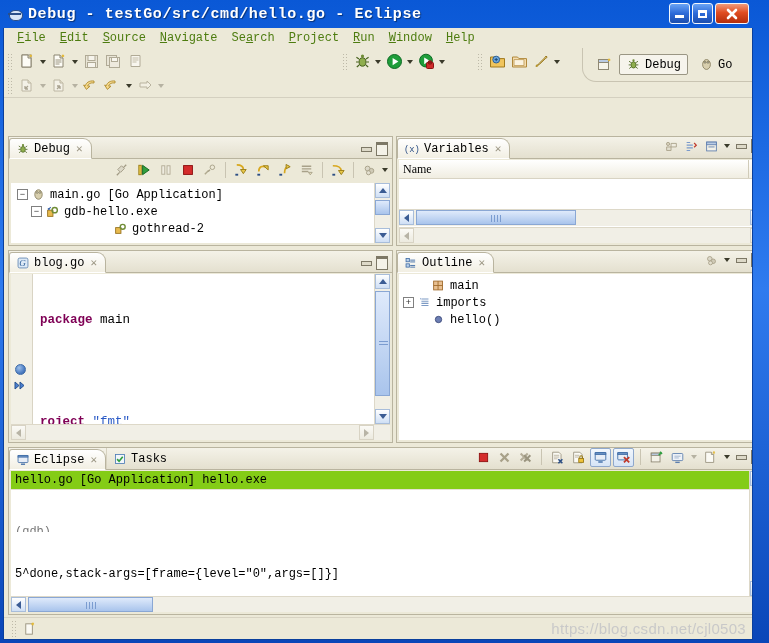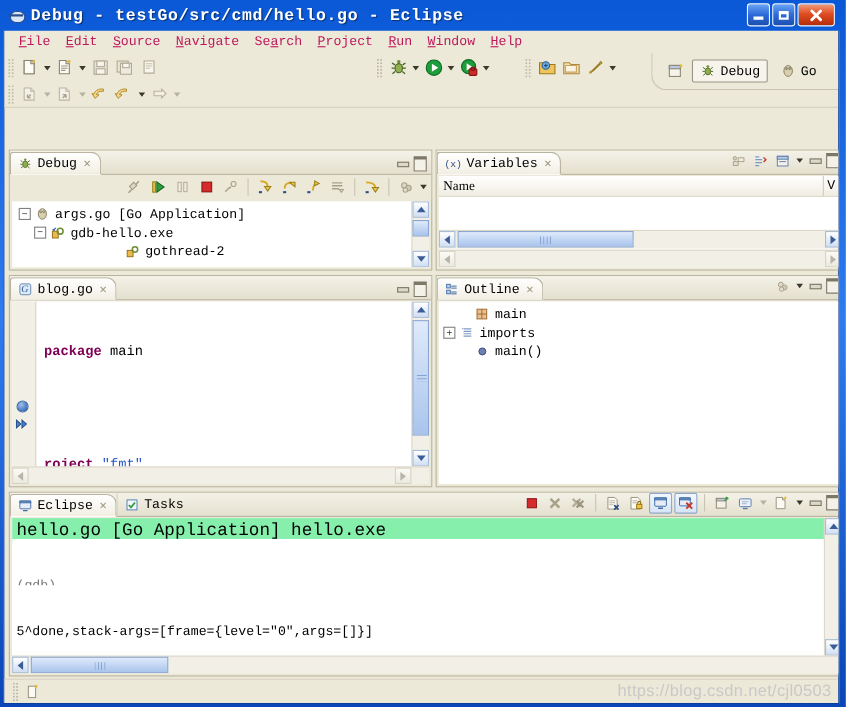--- a/index.html
+++ b/index.html
@@ -13,21 +13,21 @@
     font-size: 12px;
     overflow: hidden;
     position: relative;
   }
 
   
   #window {
     position: absolute; left: 0; top: 0;
     width: 769px; height: 643px;
     background: linear-gradient(to bottom, #0a58d6 0%, #2f7bef 45%, #0a46b8 100%);
-    padding: 0 6px 3px 3px;
+    padding: 0 16px 3px 3px;
   }
 
   
   #titlebar {
     height: 28px;
     display: flex; align-items: center;
     padding-left: 4px;
     position: relative;
   }
   #titlebar .app-icon {
@@ -93,21 +93,21 @@
   #menubar {
     height: 20px;
     background: #ece9d8;
     display: flex; align-items: center;
     padding-left: 6px;
     font-family: "Liberation Mono", monospace;
     font-size: 12px;
   }
   #menubar .mi {
     padding: 1px 7px;
-    color: #be185d;
+    color: #4d7c0f;
     cursor: default;
     white-space: nowrap;
   }
   #menubar .mi u { text-decoration: underline; }
 
   
   #toolbar {
     height: 50px;
     background: #ece9d8;
     position: relative;
@@ -319,23 +319,23 @@
   }
   .ipArrow {
     position: absolute; left: 3px;
     width: 14px; height: 12px;
     color: #2a5ac6; font-size: 13px; line-height: 12px;
   }
 
   
   #console-title {
     font-family: "Liberation Mono", monospace;
-    font-size: 16px;
+    font-size: 12px;
     padding: 2px 0 2px 4px;
-    background: #86efac;
+    background: #84cc16;
     border-bottom: 1px solid #e6e2d4;
     white-space: nowrap;
   }
   #console-text {
     position: absolute; left: 0; right: 16px; top: 19px; bottom: 17px;
     background: #ffffff;
     font-family: "Liberation Mono", monospace;
     font-size: 12px;
     line-height: 17px;
     padding-left: 4px;
@@ -672,21 +672,21 @@
         <div class="tree">
           <div class="trow" style="padding-left:6px;">
             <span class="texp">−</span>
             <span class="ticon">
               <svg width="15" height="15" viewBox="0 0 17 17">
                   <ellipse cx="8.5" cy="8.5" rx="4.2" ry="5.4" fill="#d8cfae" stroke="#8a8161"></ellipse>
                   <circle cx="6.9" cy="6.2" r="1" fill="#fff" stroke="#7a724f"></circle>
                   <circle cx="10.1" cy="6.2" r="1" fill="#fff" stroke="#7a724f"></circle>
                 </svg>
             </span>
-            <span>args.go [Go Application]</span>
+            <span>main.go [Go Application]</span>
           </div>
           <div class="trow" style="padding-left:20px;">
             <span class="texp">−</span>
             <span class="ticon">
               <svg width="15" height="15" viewBox="0 0 17 17">
                   <rect x="3" y="7" width="6" height="7" fill="#e8ba4e" stroke="#96701a"></rect>
                   <circle cx="11" cy="7" r="3" fill="none" stroke="#6f8c36" stroke-width="1.6"></circle>
                   <path d="M4 6 L6.5 3.6 M3.6 4.6 L4 6 L5.6 5.6" stroke="#3a63a8" stroke-width="1.2" fill="none"></path>
                 </svg>
             </span>
@@ -887,21 +887,21 @@
             </span>
             <span>imports</span>
           </div>
           <div class="trow" style="padding-left:18px;">
             <span class="texp none"></span>
             <span class="ticon">
               <svg width="15" height="15" viewBox="0 0 17 17">
                   <circle cx="8.5" cy="8.5" r="3.6" fill="#6d7fb4" stroke="#3c4a7a"></circle>
                 </svg>
             </span>
-            <span>main()</span>
+            <span>hello()</span>
           </div>
         </div>
       </div>
     </div>
 
     <div class="panel" style="left:4px; top:419px; width:760px; height:168px;">
       <div class="panel-tabs">
         <div class="ptab active">
           <svg width="14" height="14" viewBox="0 0 17 17">
               <rect x="2.5" y="3" width="12" height="8.6" rx="1" fill="#e7edf6" stroke="#3f6ca6"></rect>

